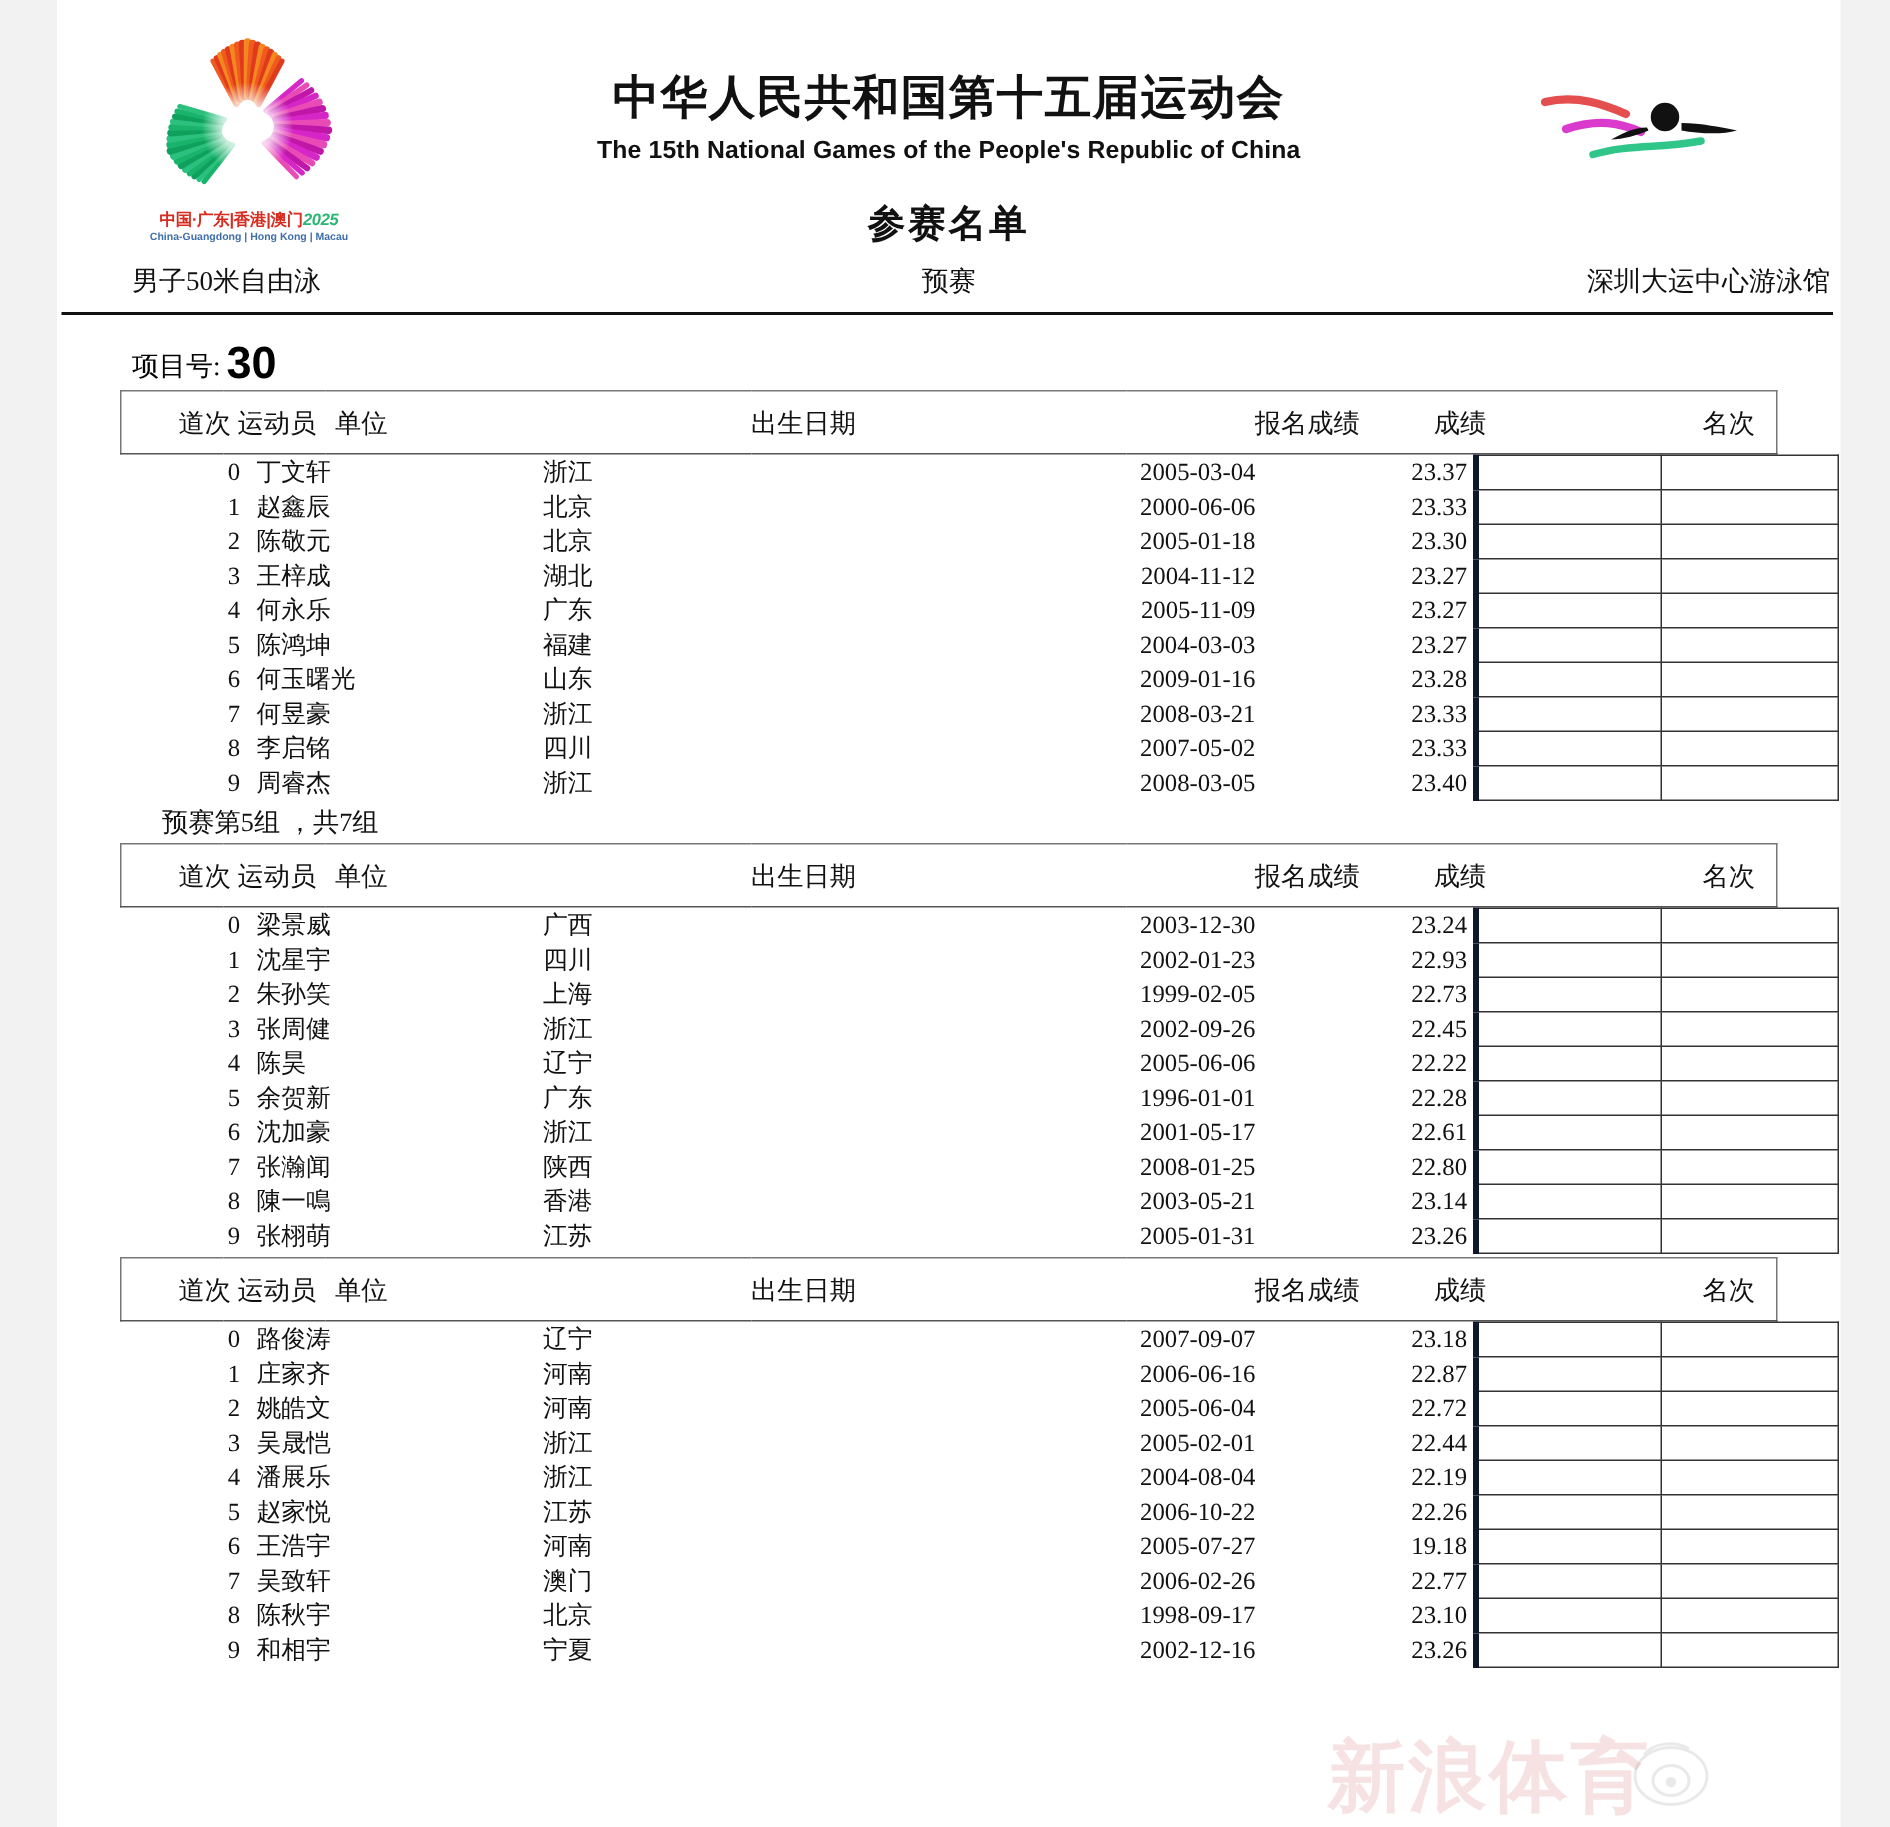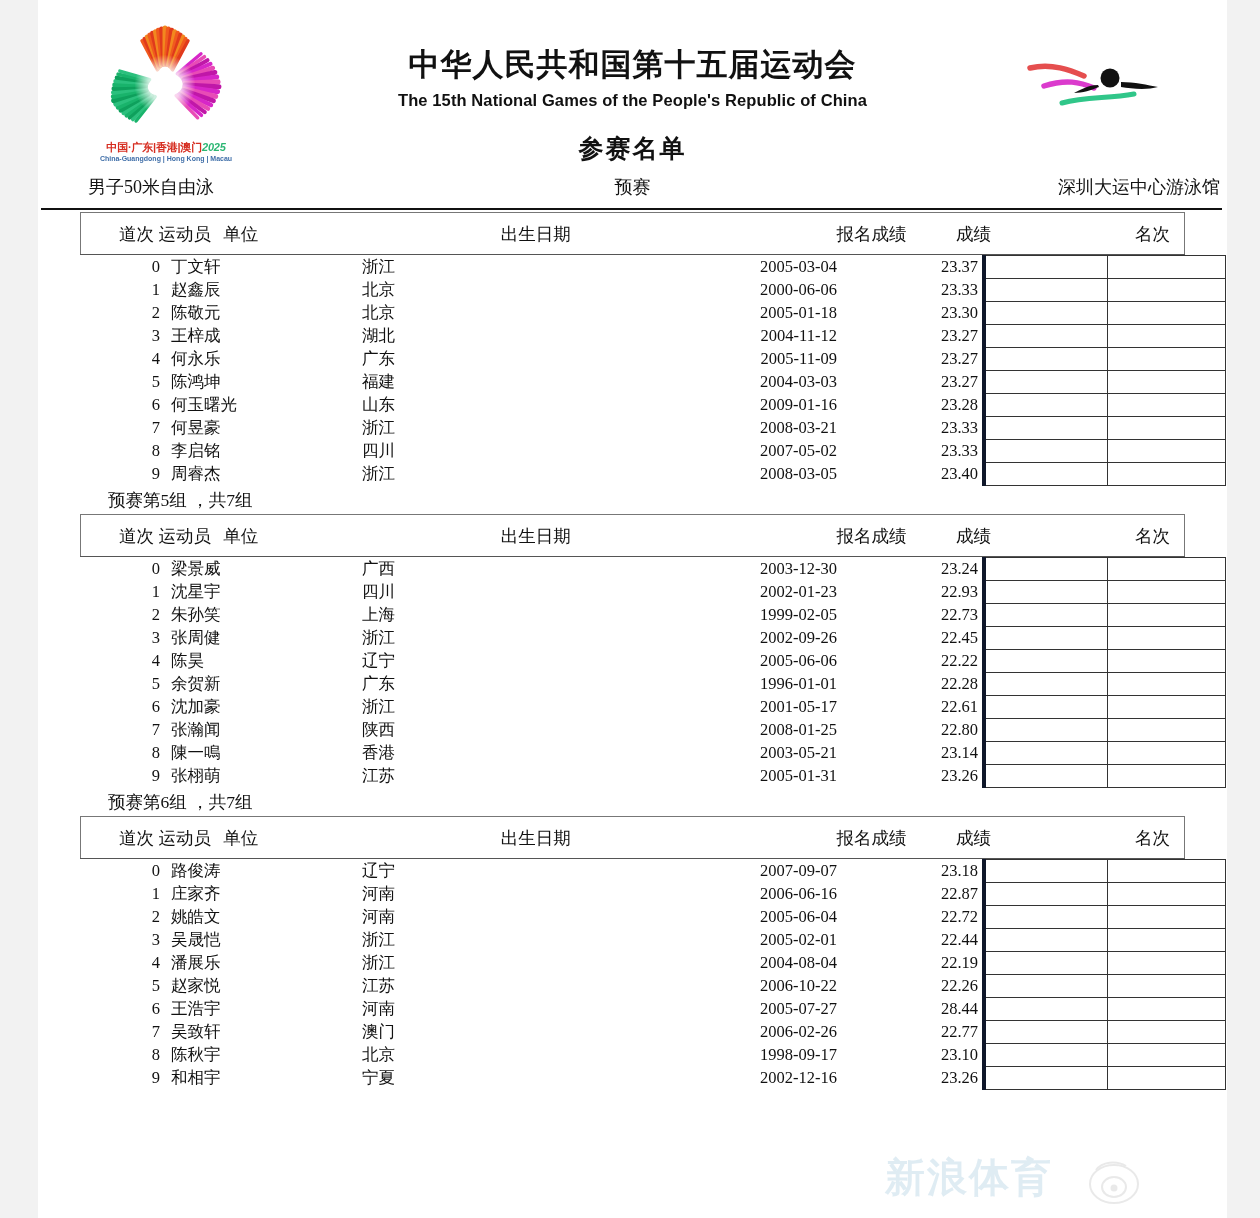--- a/index.html
+++ b/index.html
@@ -70,21 +70,21 @@
 
   .hcell-res{text-align:center;}
   .hcell-rank{text-align:right;padding-right:14px!important;}
   .hcell-dob{text-align:left;margin-top:48px;}
   .hcell-entry{text-align:right;padding-right:4px!important;}
   .hcell-lanename{text-align:left;padding-left:38px!important;}
   .hcell-unit{text-align:left;padding-left:6px!important;}
 
   
   .wm{position:absolute;right:12px;bottom:6px;width:330px;height:62px;opacity:.12;
-      font-family:"Liberation Sans",sans-serif;font-size:40px;font-weight:bold;color:#0369a1;
+      font-family:"Liberation Sans",sans-serif;font-size:52px;font-weight:bold;color:#b91c1c;
       letter-spacing:2px;white-space:nowrap;pointer-events:none;}
   .wm-eye{position:absolute;left:1048px;bottom:6px;width:56px;height:56px;opacity:.18;pointer-events:none;}
 </style>
 </head>
 <body>
 
 <div class="page">
 
   <div class="hdr">
 
@@ -178,20 +178,24 @@
 
 
   <div class="inforow">
     <span class="lft">男子50米自由泳</span>
     <span class="ctr">预赛</span>
     <span class="rgt">深圳大运中心游泳馆</span>
   </div>
 
   <div class="rule"></div>
 
+  <div class="evrow">
+    <span>项目号:</span>
+    <span class="evno">30</span>
+  </div>
 
   <div id="heats">
       <div class="heat">
         <table class="hl thead-wrap">
           <tbody>
             <tr class="hrow">
               <td class="c-lane hcell-lanename" colspan="2"><span>道次</span>&nbsp;<span>运动员</span></td>
               <td class="c-unit hcell-unit">单位</td>
               <td class="c-dob hcell-dob">出生日期</td>
               <td class="c-entry hcell-entry">报名成绩</td>
@@ -398,21 +402,20 @@
               <td class="c-unit">江苏</td>
               <td class="c-dob">2005-01-31</td>
               <td class="c-entry">23.26</td>
               <td class="c-res"></td>
               <td class="c-rank"></td>
             </tr>
           </tbody>
         </table>
       </div>
       <div class="heat">
-        <div class="heat-label">预赛第6组 ，共7组</div>
         <table class="hl thead-wrap">
           <tbody>
             <tr class="hrow">
               <td class="c-lane hcell-lanename" colspan="2"><span>道次</span>&nbsp;<span>运动员</span></td>
               <td class="c-unit hcell-unit">单位</td>
               <td class="c-dob hcell-dob">出生日期</td>
               <td class="c-entry hcell-entry">报名成绩</td>
               <td class="c-res hcell-res">成绩</td>
               <td class="c-rank hcell-rank">名次</td>
             </tr>
@@ -472,21 +475,21 @@
               <td class="c-dob">2006-10-22</td>
               <td class="c-entry">22.26</td>
               <td class="c-res"></td>
               <td class="c-rank"></td>
             </tr>
             <tr class="drow">
               <td class="c-lane">6</td>
               <td class="c-name">王浩宇</td>
               <td class="c-unit">河南</td>
               <td class="c-dob">2005-07-27</td>
-              <td class="c-entry">28.44</td>
+              <td class="c-entry">19.18</td>
               <td class="c-res"></td>
               <td class="c-rank"></td>
             </tr>
             <tr class="drow">
               <td class="c-lane">7</td>
               <td class="c-name">吴致轩</td>
               <td class="c-unit">澳门</td>
               <td class="c-dob">2006-02-26</td>
               <td class="c-entry">22.77</td>
               <td class="c-res"></td>

